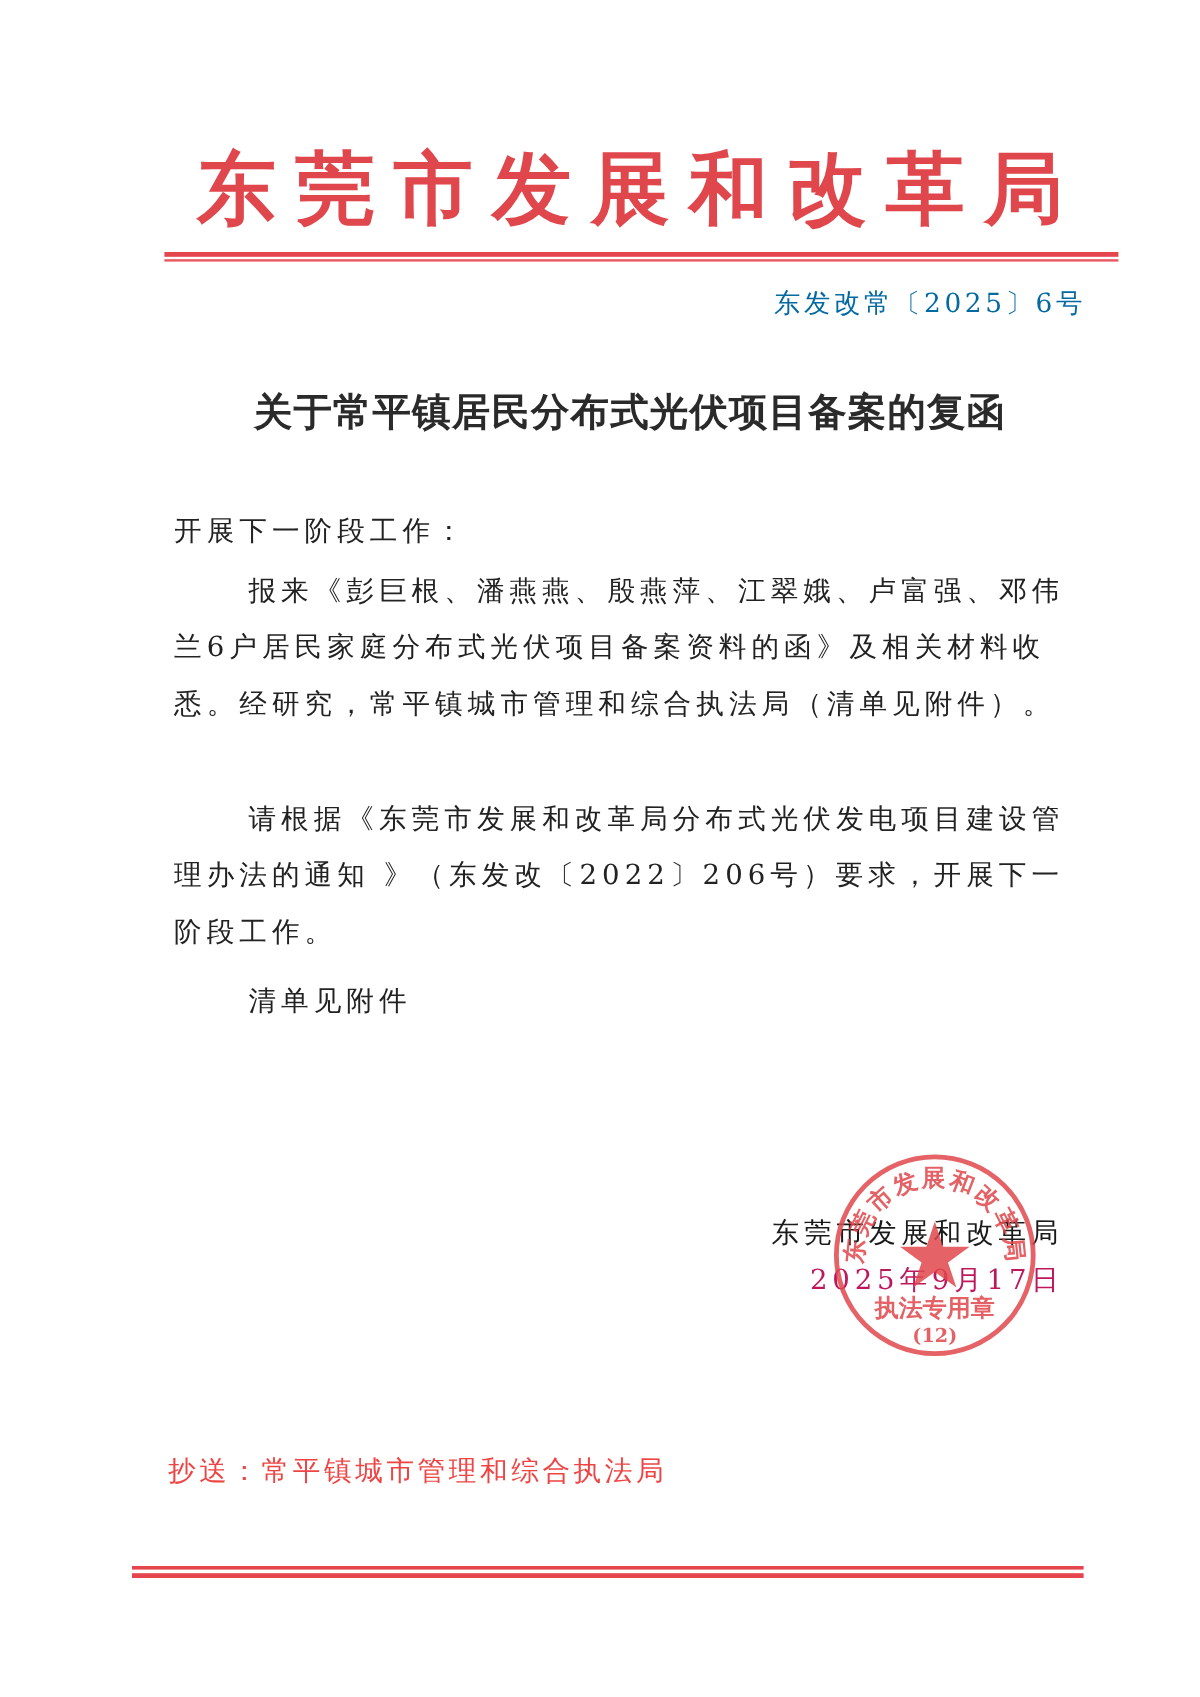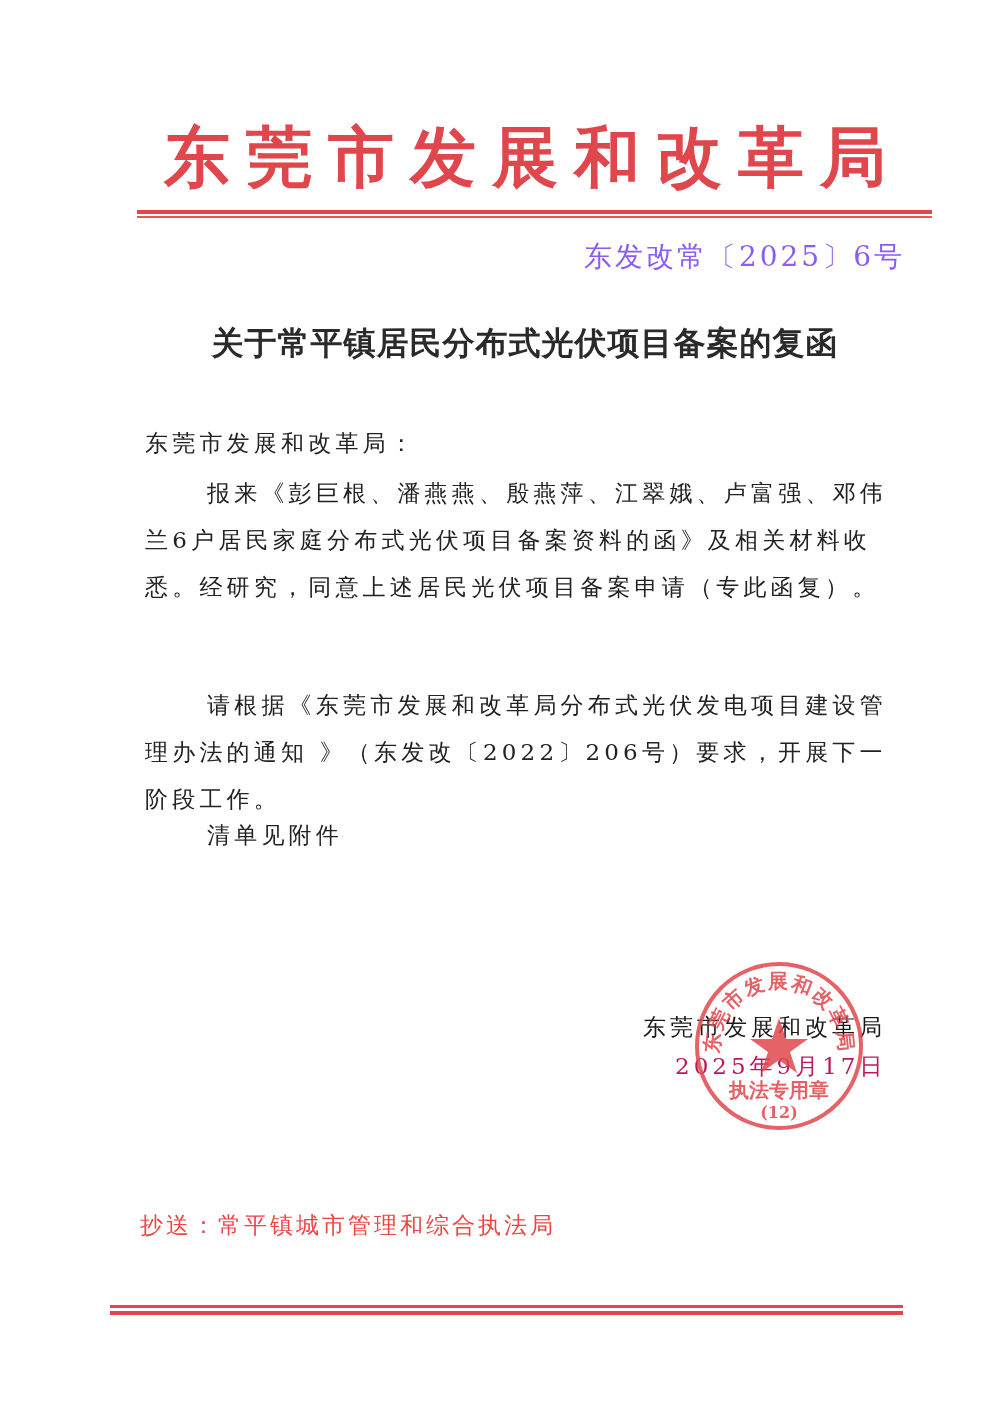--- a/index.html
+++ b/index.html
@@ -16,35 +16,35 @@
     display: flex; justify-content: space-between; align-items: center;
     color: #e0474c; font-size: 66px; font-weight: bold;
     font-family: "DejaVu Sans", "Liberation Sans", sans-serif;
   }
   .agency-header span { display: inline-block; width: 74px; text-align: center; }
 
   .red-rule-top { left: 137px; top: 210px; width: 795px; height: 4px; background: #e5454d; }
   .red-rule-top2 { left: 137px; top: 216px; width: 795px; height: 2px; background: #e5454d; opacity: 0.9; }
 
   .doc-number {
-    right: 95px; top: 238px; font-size: 28px; letter-spacing: 3px; color: #8b5cf6;
+    right: 95px; top: 238px; font-size: 22px; letter-spacing: 3px; color: #0369a1;
   }
 
   .doc-title {
     left: 0; width: 1050px; top: 322px; text-align: center;
     font-size: 32px; font-weight: bold; letter-spacing: 1px; color: #2a2a2a;
   }
 
   .body-text {
     left: 145px; width: 765px; font-size: 23px; color: #222;
     letter-spacing: 4.2px; line-height: 47px;
   }
   .salutation { top: 420px; }
   .para1 { top: 470px; text-indent: 62px; }
-  .para2 { top: 682px; text-indent: 62px; }
+  .para2 { top: 660px; text-indent: 62px; }
   .closing { top: 812px; text-indent: 62px; }
 
   .signature-org { left: 643px; top: 1012px; font-size: 23px; letter-spacing: 4px; color: #1a1a1a; z-index: 2; }
   .signature-date { left: 675px; top: 1051px; font-size: 23px; letter-spacing: 4px; color: #be185d; z-index: 2; }
 
   .stamp {
     left: 693px; top: 960px; width: 172px; height: 172px; z-index: 3;
     pointer-events: none;
   }
 
@@ -68,23 +68,23 @@
   <span>局</span>
 </div>
 
 <div class="abs red-rule-top"></div>
 <div class="abs red-rule-top2"></div>
 
 <div class="abs doc-number">东发改常〔2025〕6号</div>
 
 <div class="abs doc-title">关于常平镇居民分布式光伏项目备案的复函</div>
 
-<div class="abs body-text salutation">东莞市发展和改革局：</div>
+<div class="abs body-text salutation">开展下一阶段工作：</div>
 
-<div class="abs body-text para1">报来《彭巨根、潘燕燕、殷燕萍、江翠娥、卢富强、邓伟兰6户居民家庭分布式光伏项目备案资料的函》及相关材料收悉。经研究，同意上述居民光伏项目备案申请（专此函复）。</div>
+<div class="abs body-text para1">报来《彭巨根、潘燕燕、殷燕萍、江翠娥、卢富强、邓伟兰6户居民家庭分布式光伏项目备案资料的函》及相关材料收悉。经研究，常平镇城市管理和综合执法局（清单见附件）。</div>
 
 <div class="abs body-text para2">请根据《东莞市发展和改革局分布式光伏发电项目建设管理办法的通知 》（东发改〔2022〕206号）要求，开展下一阶段工作。</div>
 
 <div class="abs body-text closing">清单见附件</div>
 
 <div class="abs signature-org">东莞市发展和改革局</div>
 <div class="abs signature-date">2025年9月17日</div>
 
 <svg class="abs stamp" viewBox="0 0 172 172" xmlns="http://www.w3.org/2000/svg">
   <defs>

